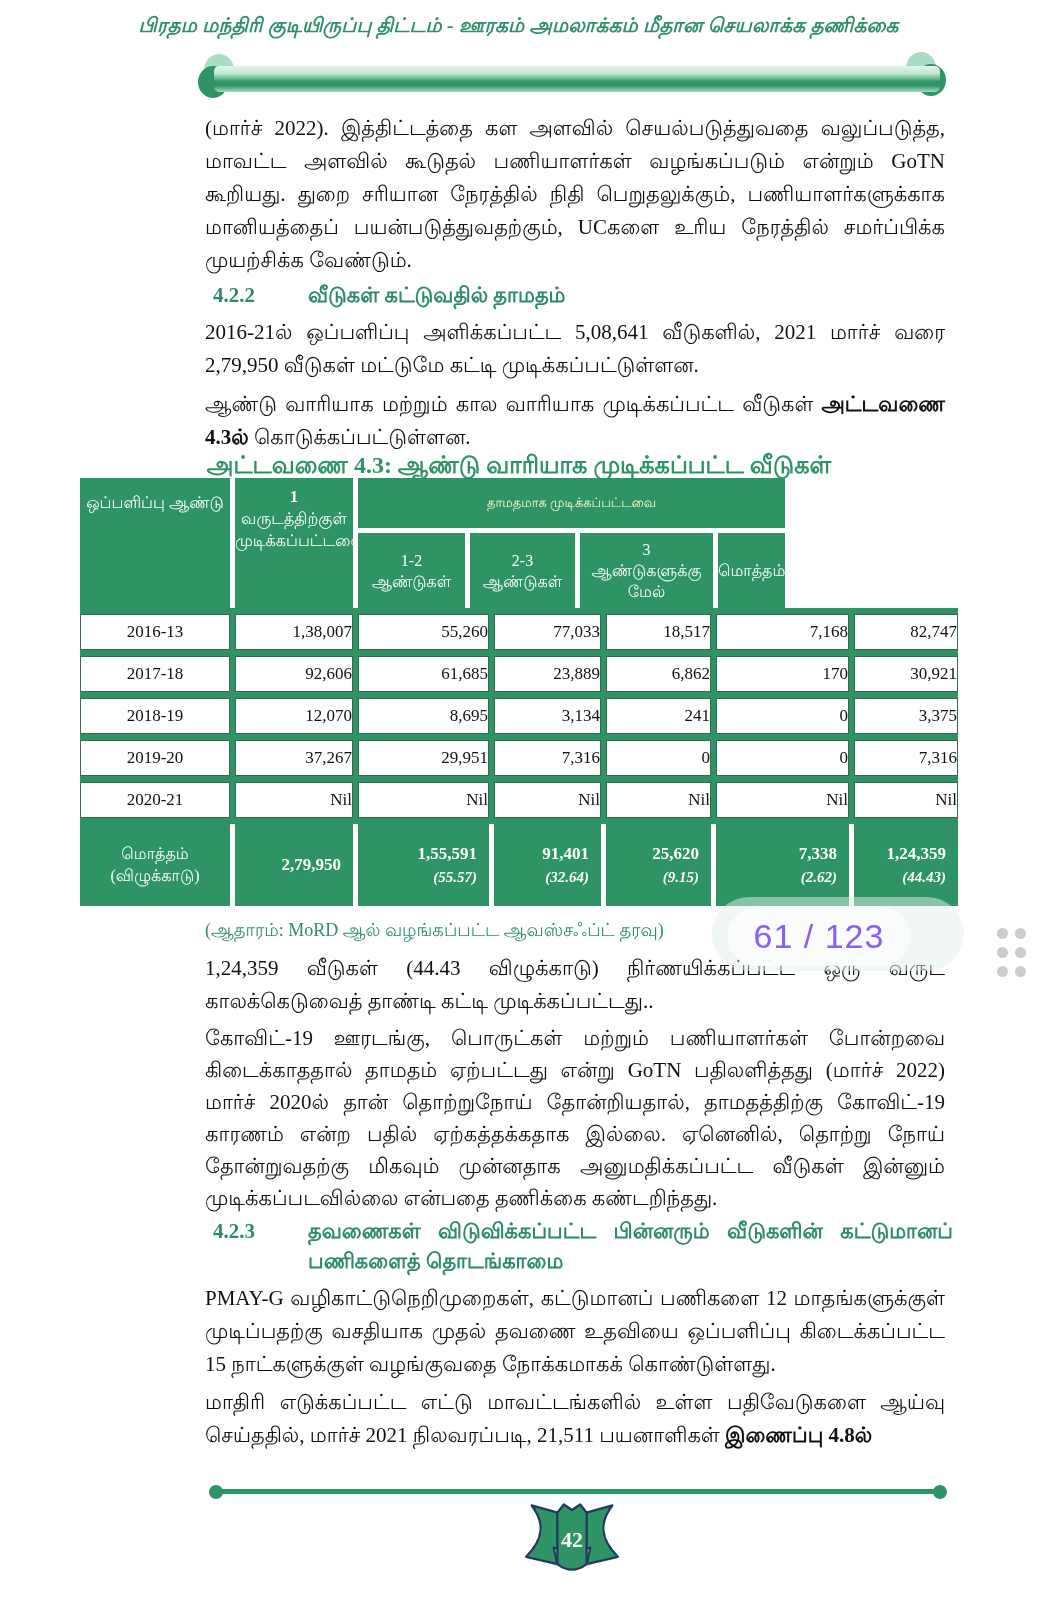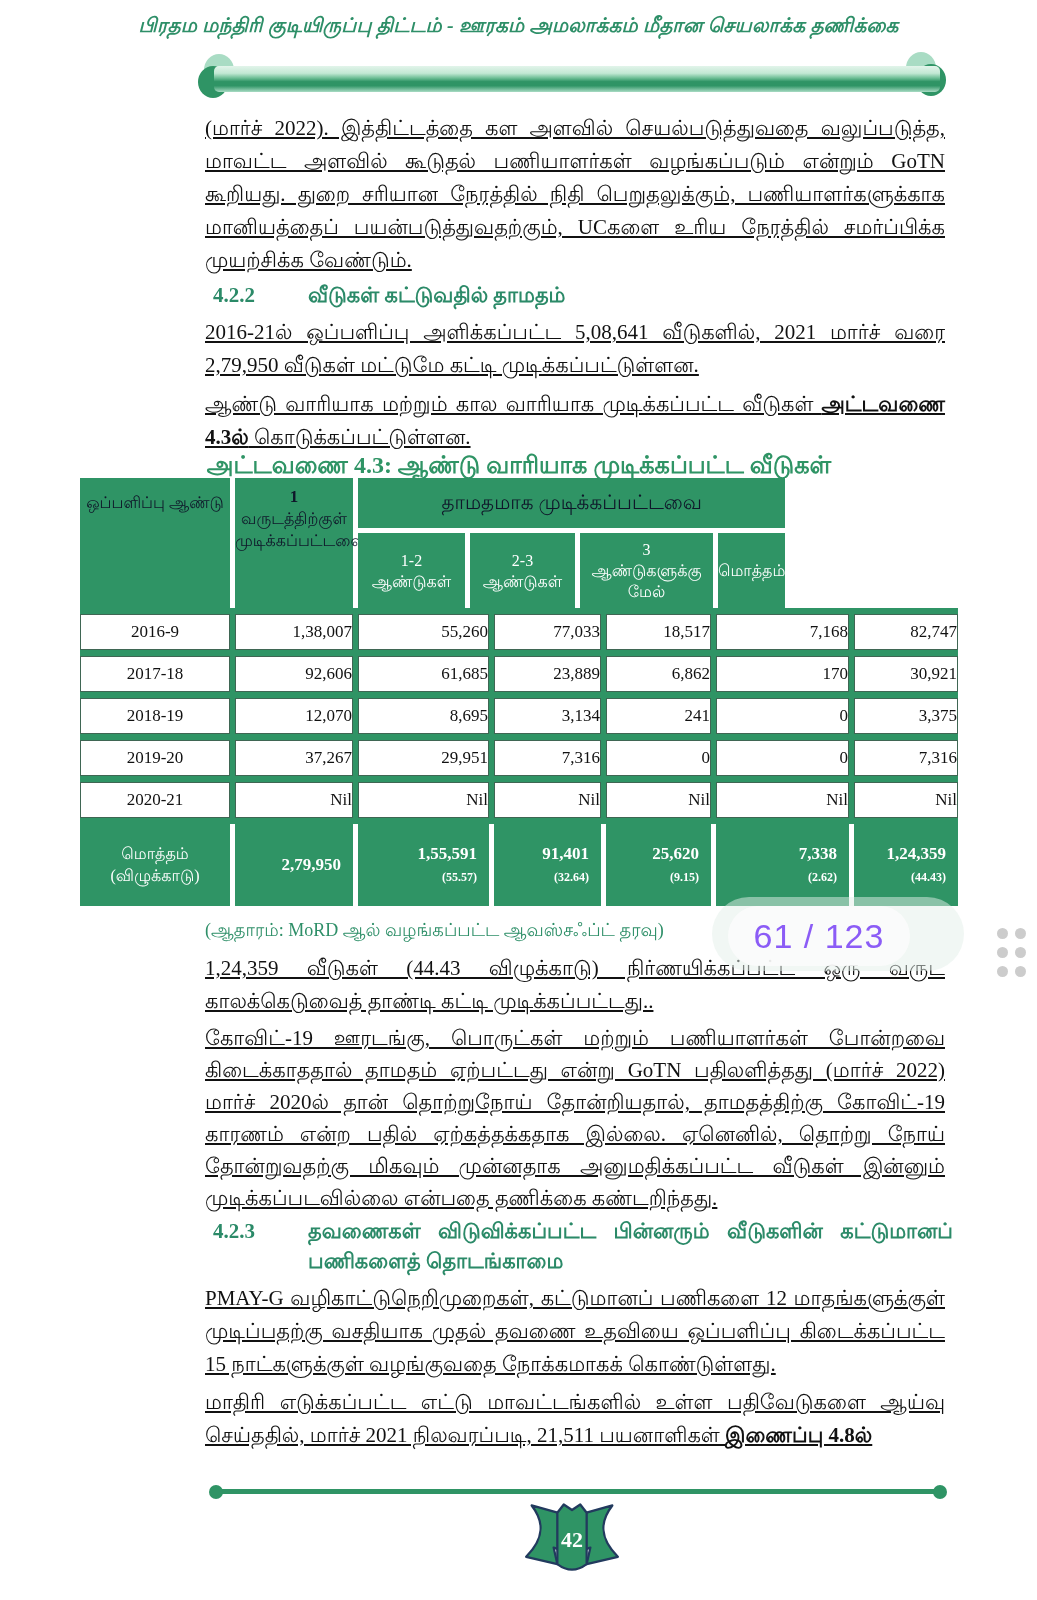--- a/index.html
+++ b/index.html
@@ -22,47 +22,47 @@
   }
   .blob { position:absolute; width:30px; height:32px; border-radius:50%; background:#2f9465; }
   .blob.ghost { background:#a9dcc4; }
   .blob.l-ghost { left:6px; top:2px; }
   .blob.l-solid { left:0px; top:14px; }
   .blob.r-ghost { right:12px; top:0px; }
   .blob.r-solid { right:2px; top:12px; }
   
   .para {
     position:absolute; left:205px; width:740px;
-    font-size:21px; line-height:33px; text-align:justify;text-decoration:underline;
+    font-size:21px; line-height:33px; text-align:justify;
   }
   .b { font-weight:bold; }
   .sec-head {
     position:absolute; left:205px; width:740px; display:flex;
     color:#2b8a68; font-weight:bold; font-size:21px; line-height:30px;
   }
   .sec-head .sec-num { width:95px; flex:none; }
   .sec-head .sec-title { flex:1; text-align:justify; }
   
   .tbl-title {
     position:absolute; left:80px; top:452px; width:878px; text-align:center;
     color:#2f9465; font-weight:bold; font-size:24px;
   }
   .tbl { position:absolute; left:80px; top:478px; width:878px; }
   .tbl-header {
     display:grid; grid-template-columns:150px 118px 131px 1fr; gap:5px;
     background:#fff;
   }
   .th {
-    background:#2f9465; color:#0f172a; font-size:16px; line-height:22px;
+    background:#2f9465; color:#ffffff; font-size:16px; line-height:22px;
     text-align:center; padding-top:8px; height:130px;
   }
   .th .num-line { font-weight:bold; font-size:17px; }
   .th-group-wrap { display:grid; grid-template-rows:50px 1fr; gap:5px; height:130px; background:#fff; }
   .th-group-title {
-    background:#2f9465; color:#0f172a; font-size:20px;
+    background:#2f9465; color:#fef9c3; font-size:13px;
     display:flex; align-items:center; justify-content:center;
   }
   .th-subrow { display:grid; grid-template-columns:107px 105px 133px 1fr; gap:5px; }
   .th-sub {
     background:#2f9465; color:#fff; font-size:16px; line-height:21px; text-align:center;
     display:flex; flex-direction:column; align-items:center; justify-content:center;
   }
   .tbl-mid { background:#2f9465; padding:6px 0; display:flex; flex-direction:column; gap:6px; }
   .tr { display:grid; grid-template-columns:150px 118px 131px 107px 105px 133px 1fr; gap:5px; padding:0 0; }
   .td {
@@ -75,21 +75,21 @@
     display:grid; grid-template-columns:150px 118px 131px 107px 105px 133px 1fr; gap:5px;
     background:#fff;
   }
   .tf {
     background:#2f9465; color:#fff; height:82px; font-size:16px;
     display:flex; flex-direction:column; justify-content:center;
   }
   .tf.lbl { align-items:center; text-align:center; line-height:22px; }
   .tf.val { align-items:flex-end; padding-right:12px; }
   .tf .v { font-weight:bold; font-size:17px; line-height:24px; }
-  .tf .p { font-weight:bold; font-size:12px; line-height:22px; }
+  .tf .p { font-weight:bold; font-style:italic; font-size:15px; line-height:22px; }
   .src-note {
     position:absolute; left:205px; top:920px; width:740px;
     color:#2e8f68; font-size:18px;
   }
   
   .pill-outer {
     position:absolute; left:712px; top:897px; width:252px; height:74px;
     background:rgba(228,240,234,0.50); border-radius:38px;
   }
   .pill {
@@ -166,21 +166,21 @@
             <div class="num-line">3</div>
             <div>ஆண்டுகளுக்கு மேல்</div>
           </div>
           <div class="th-sub">மொத்தம்</div>
         </div>
       </div>
     </div>
 
     <div class="tbl-mid">
       <div class="tr">
-        <div class="td c">2016-9</div>
+        <div class="td c">2016-13</div>
         <div class="td n">1,38,007</div>
         <div class="td n">55,260</div>
         <div class="td n">77,033</div>
         <div class="td n">18,517</div>
         <div class="td n">7,168</div>
         <div class="td n">82,747</div>
       </div>
       <div class="tr">
         <div class="td c">2017-18</div>
         <div class="td n">92,606</div>

